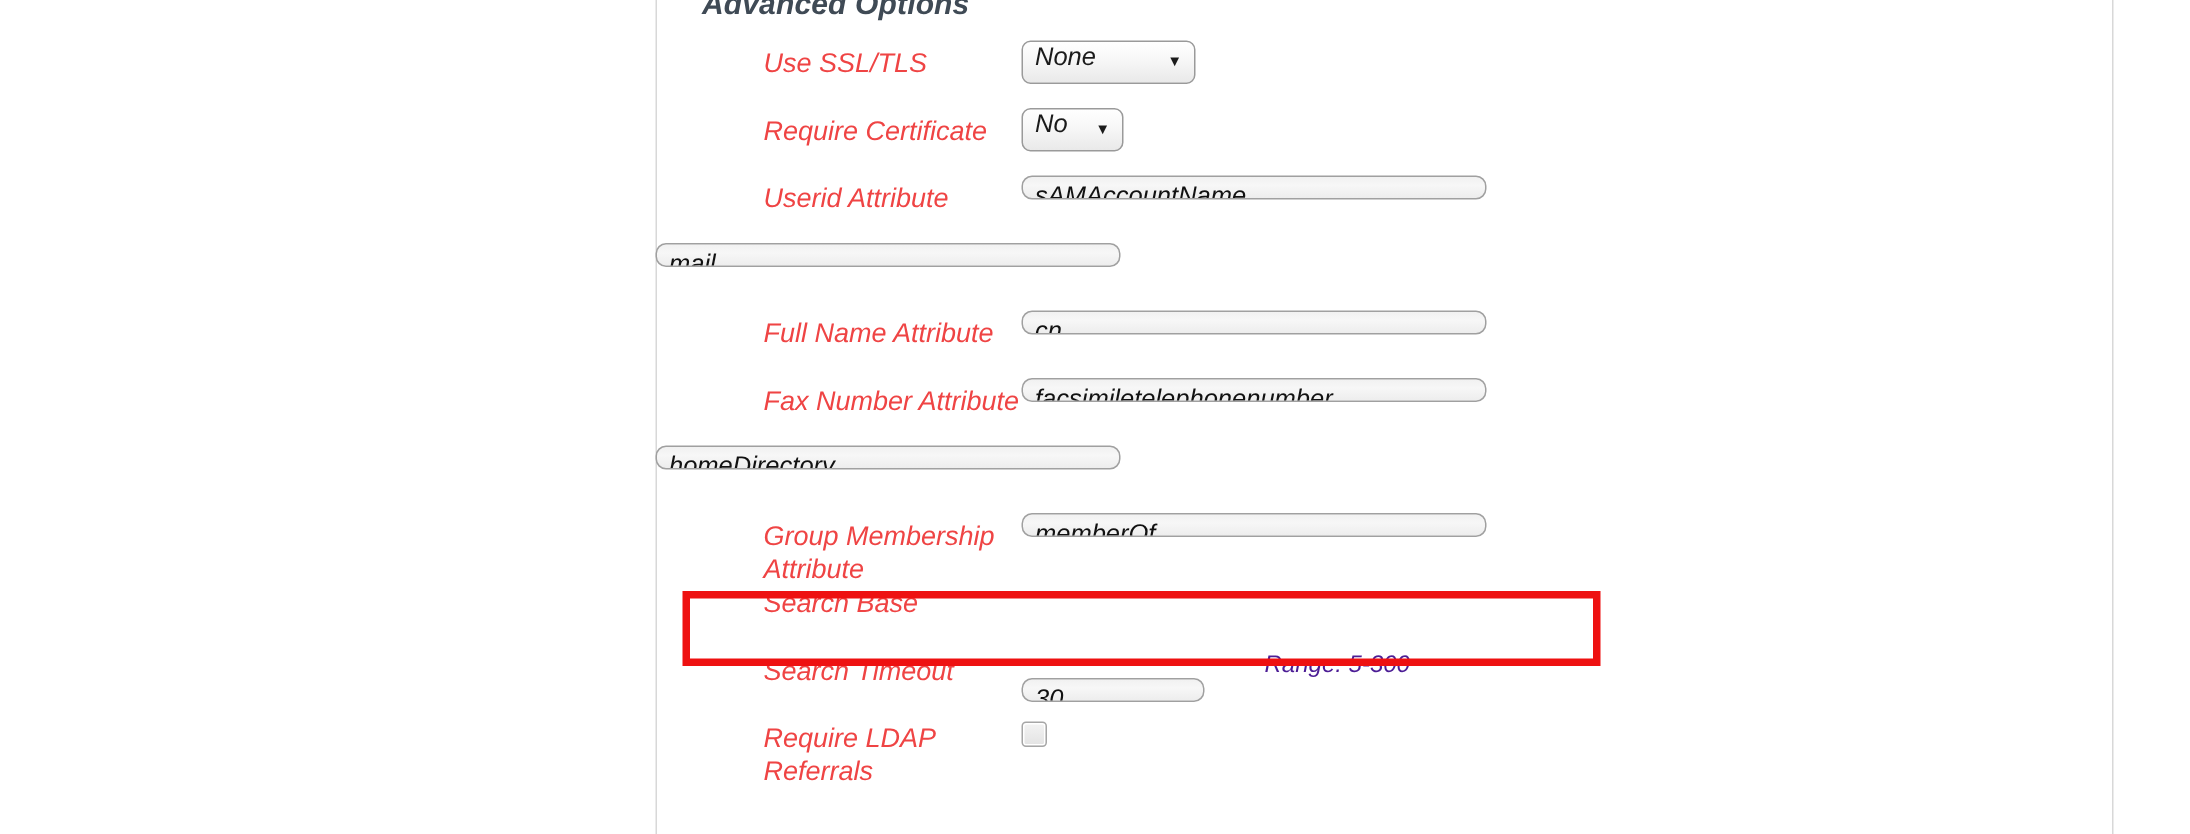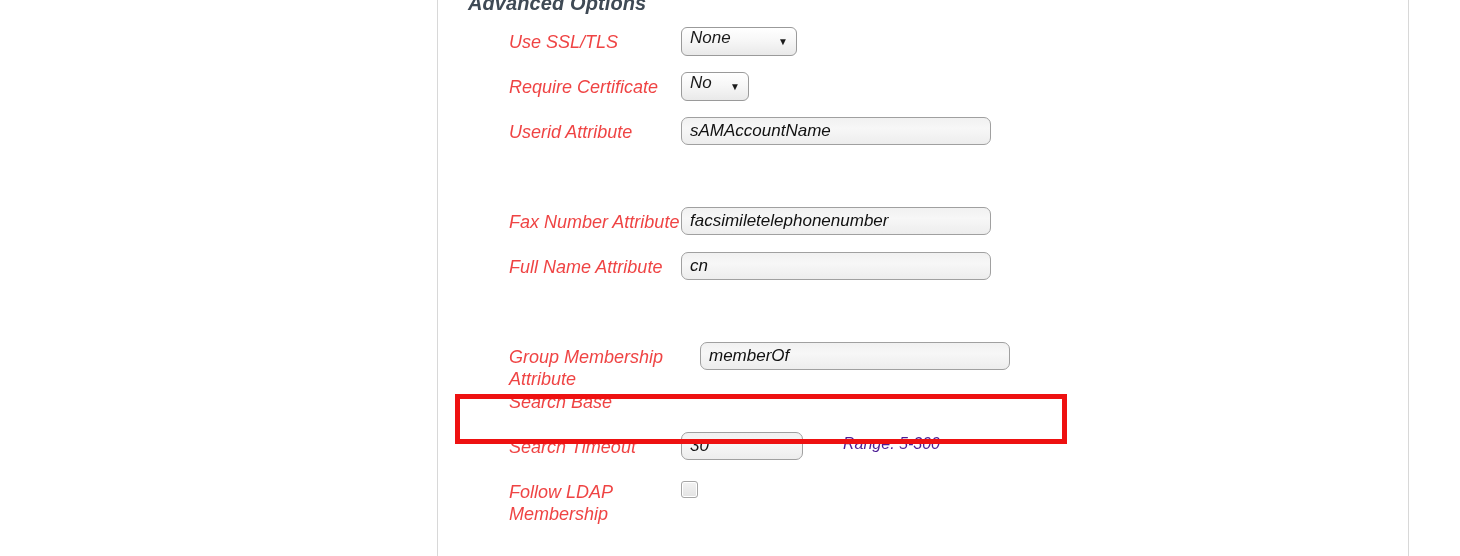--- a/index.html
+++ b/index.html
@@ -69,21 +69,21 @@
     top: 27px;
     width: 971px;
   }
 
   .row {
     position: relative;
     display: flex;
     align-items: flex-start;
     height: 45px;
   }
-  .row-tall { height: 45px; gap: 19px; }
+  .row-tall { height: 45px; }
 
   .label {
     width: 172px;
     margin-left: 72px;
     padding-top: 4px;
     font-size: 18px;
     line-height: 22px;
     color: #ef4444;
   }
 
@@ -115,34 +115,34 @@
     right: 8px;
     top: 50%;
     transform: translateY(-50%);
     font-size: 10px;
     color: #1b1b1b;
     line-height: 1;
   }
 
   .textfield {
     box-sizing: border-box;
-    height: 28px;
+    height: 16px;
     padding: 0 8px;
     border: 1px solid #a0a0a0;
     border-radius: 7px;
     background: linear-gradient(to bottom, #f1f1f1 0%, #f7f7f7 40%, #ededed 100%);
     font-family: "Liberation Sans", sans-serif;
     font-size: 17px;
     color: #111111;
     line-height: 26px;
     white-space: nowrap;
     overflow: hidden;
   }
   .tf-wide   { width: 310px; }
-  .tf-narrow { width: 122px; }
+  .tf-narrow { width: 122px; margin-top: 20px; }
 
   .textfield.focused {
     border: 1px solid #6fa8dc;
     background: linear-gradient(to bottom, #e7f0fa 0%, #eef4fb 50%, #e4eef9 100%);
     box-shadow: 0 0 2px 1px rgba(120,170,225,0.55);
     position: relative;
   }
   .caret-bar {
     display: inline-block;
     width: 1px;
@@ -221,37 +221,43 @@
       </div>
 
       <div class="row">
         <div class="label">Userid Attribute</div>
         <div class="control">
           <div class="textfield tf-wide">sAMAccountName</div>
         </div>
       </div>
 
       <div class="row">
+        <div class="control">
+          <div class="textfield tf-wide">mail</div>
+        </div>
+      </div>
+
+      <div class="row">
+        <div class="label">Full Name Attribute</div>
+        <div class="control">
+          <div class="textfield tf-wide">cn</div>
+        </div>
       </div>
 
       <div class="row">
         <div class="label">Fax Number Attribute</div>
         <div class="control">
           <div class="textfield tf-wide">facsimiletelephonenumber</div>
         </div>
       </div>
 
       <div class="row">
-        <div class="label">Full Name Attribute</div>
-        <div class="control">
-          <div class="textfield tf-wide">cn</div>
-        </div>
-      </div>
-
-      <div class="row">
+        <div class="control">
+          <div class="textfield tf-wide">homeDirectory</div>
+        </div>
       </div>
 
       <div class="row row-tall">
         <div class="label">Group Membership Attribute</div>
         <div class="control">
           <div class="textfield tf-wide">memberOf</div>
         </div>
       </div>
 
       <div class="row">
@@ -260,21 +266,21 @@
 
       <div class="row">
         <div class="label">Search Timeout</div>
         <div class="control">
           <div class="textfield tf-narrow">30</div>
           <div class="hint">Range: 5-300</div>
         </div>
       </div>
 
       <div class="row">
-        <div class="label">Follow LDAP Membership</div>
+        <div class="label">Require LDAP Referrals</div>
         <div class="control">
           <div class="checkbox"></div>
         </div>
       </div>
 
     </div>
   </div>
 
   <div class="highlight-box"></div>
 

